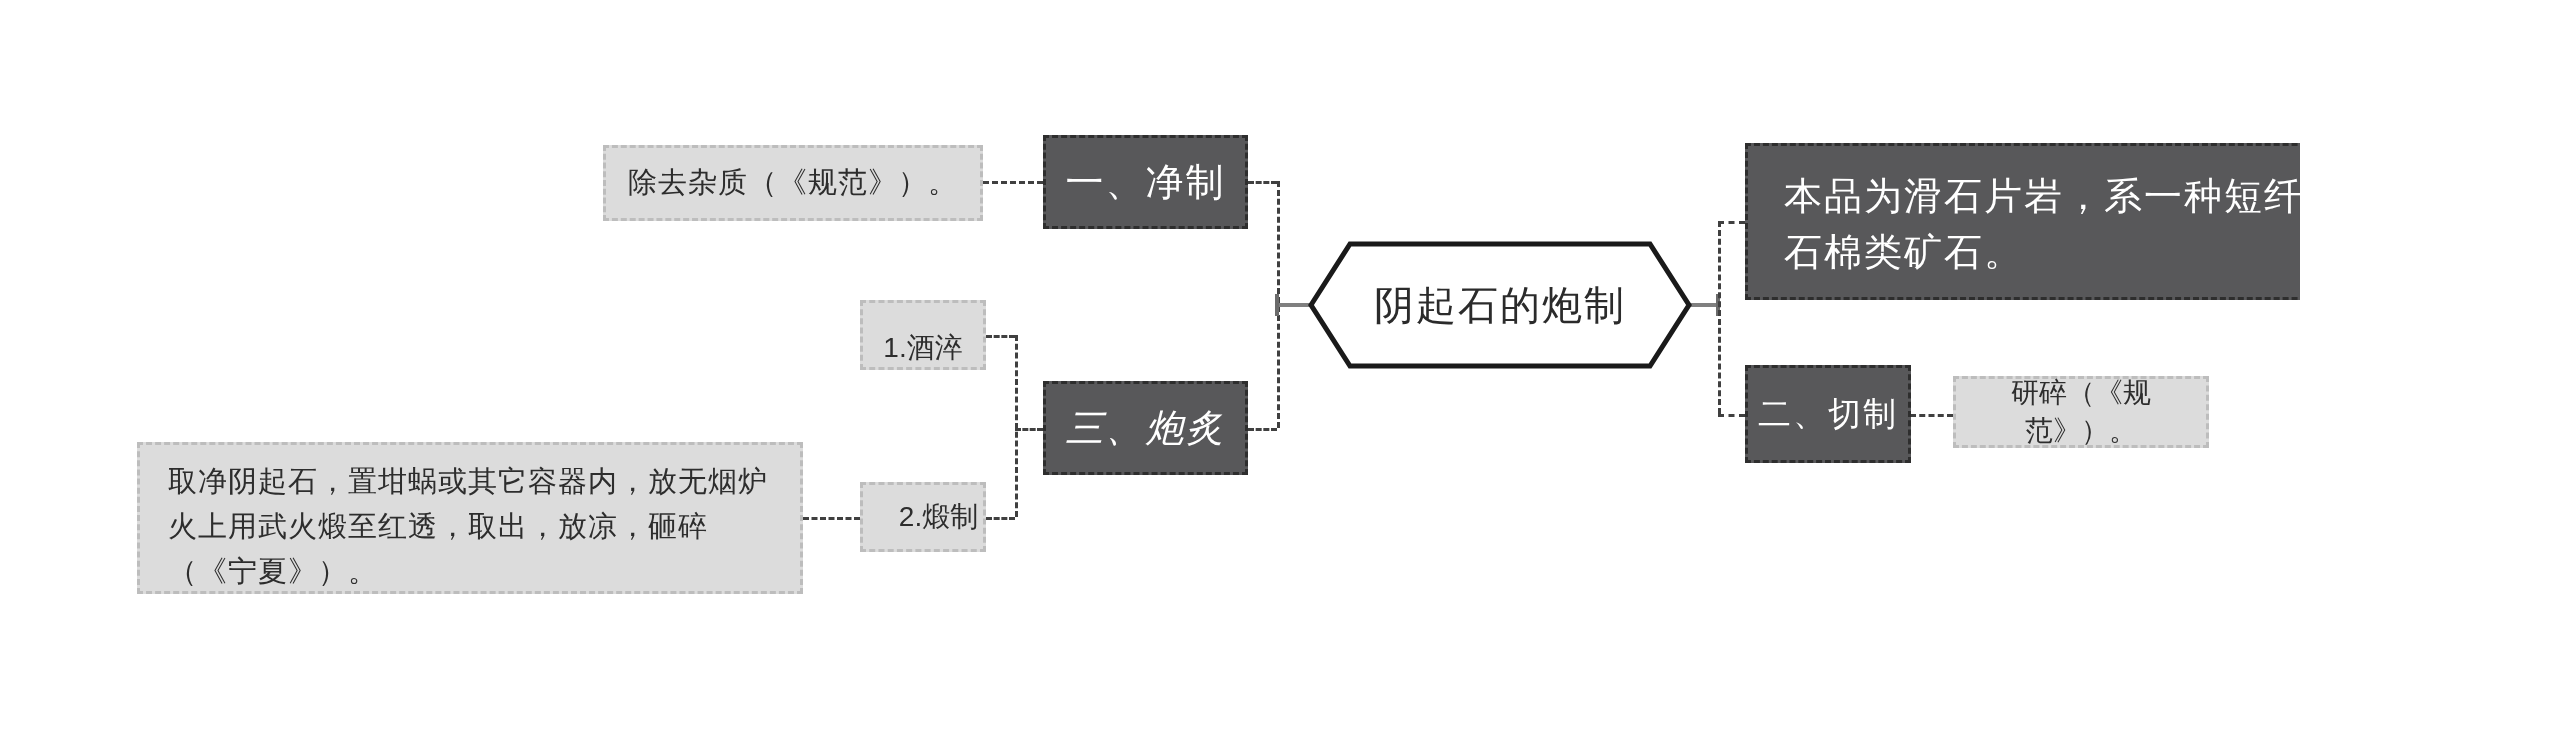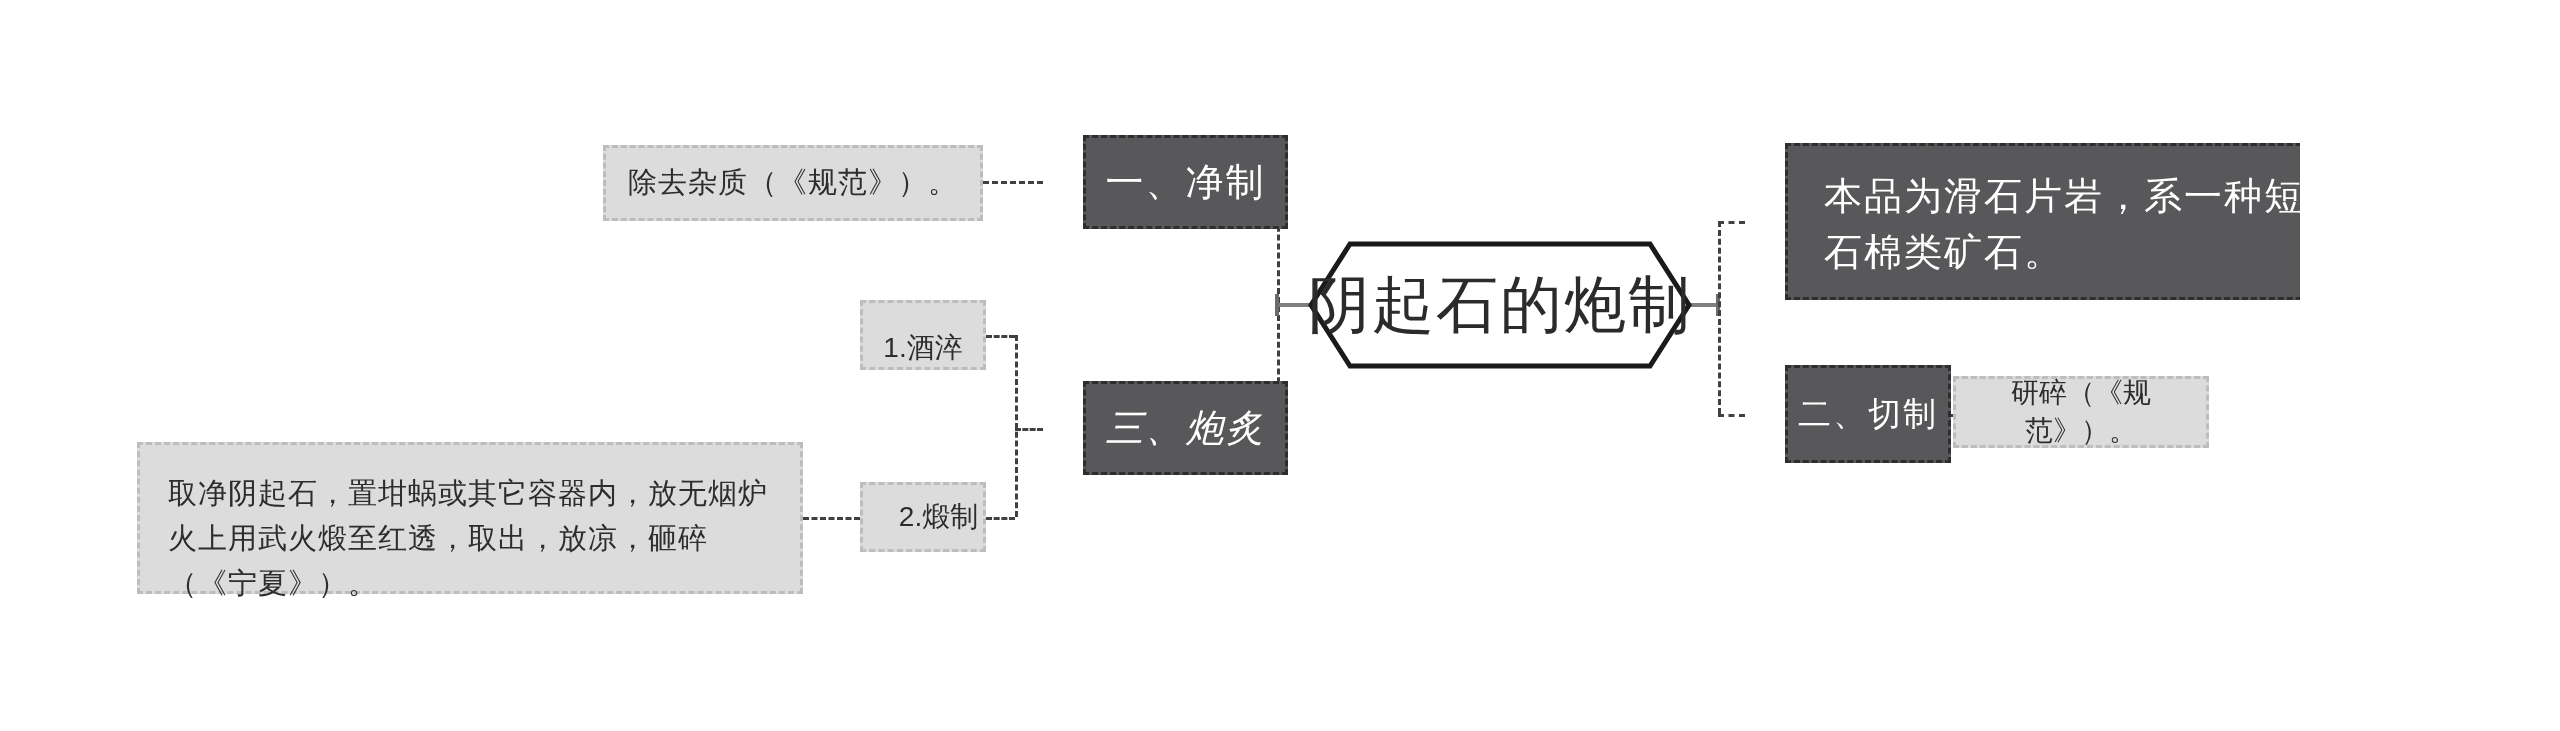--- a/index.html
+++ b/index.html
@@ -13,49 +13,48 @@
   .node{
     position:absolute;
     box-sizing:border-box;
     display:flex;align-items:center;justify-content:center;
     text-align:center;
   }
   .node-dark{
     background:#58585a;
     border:3px dashed #2e2e2e;
     color:#ffffff;
-    margin-left:40px;
   }
   .node-light{
     background:#dcdcdc;
     border:3px dashed #bdbdbd;
     color:#2d2d2d;
   }
   .node-dark.big{font-size:38px;letter-spacing:2px;}
   .node-dark.para{
     justify-content:flex-start;align-items:flex-start;
     text-align:left;
     padding:22px 20px 10px 36px;
     font-size:38px;line-height:56px;letter-spacing:2px;
   }
   .node-dark.small{font-size:33px;letter-spacing:2px;}
   .node-light.note{font-size:29px;letter-spacing:1px;}
   .node-light.tiny{font-size:28px;}
   .node-light.para{
     justify-content:flex-start;align-items:flex-start;
     text-align:left;
-    padding:26px 20px 10px 28px;
+    padding:14px 20px 10px 28px;
     font-size:29px;line-height:45px;letter-spacing:1px;
   }
   .hexwrap{position:absolute;}
   .hexwrap svg{display:block;}
   .hex-label{
     position:absolute;left:0;top:0;right:0;bottom:0;
     display:flex;align-items:center;justify-content:center;
-    font-size:62px;letter-spacing:2px;color:#2b2b2b;text-align:right;
+    font-size:40px;letter-spacing:2px;color:#2b2b2b;text-align:right;
   }
   .hline{
     position:absolute;height:0;
     border-top:3px dashed #404040;
   }
   .vline{
     position:absolute;width:0;
     border-left:3px dashed #404040;
   }
   .sline{

